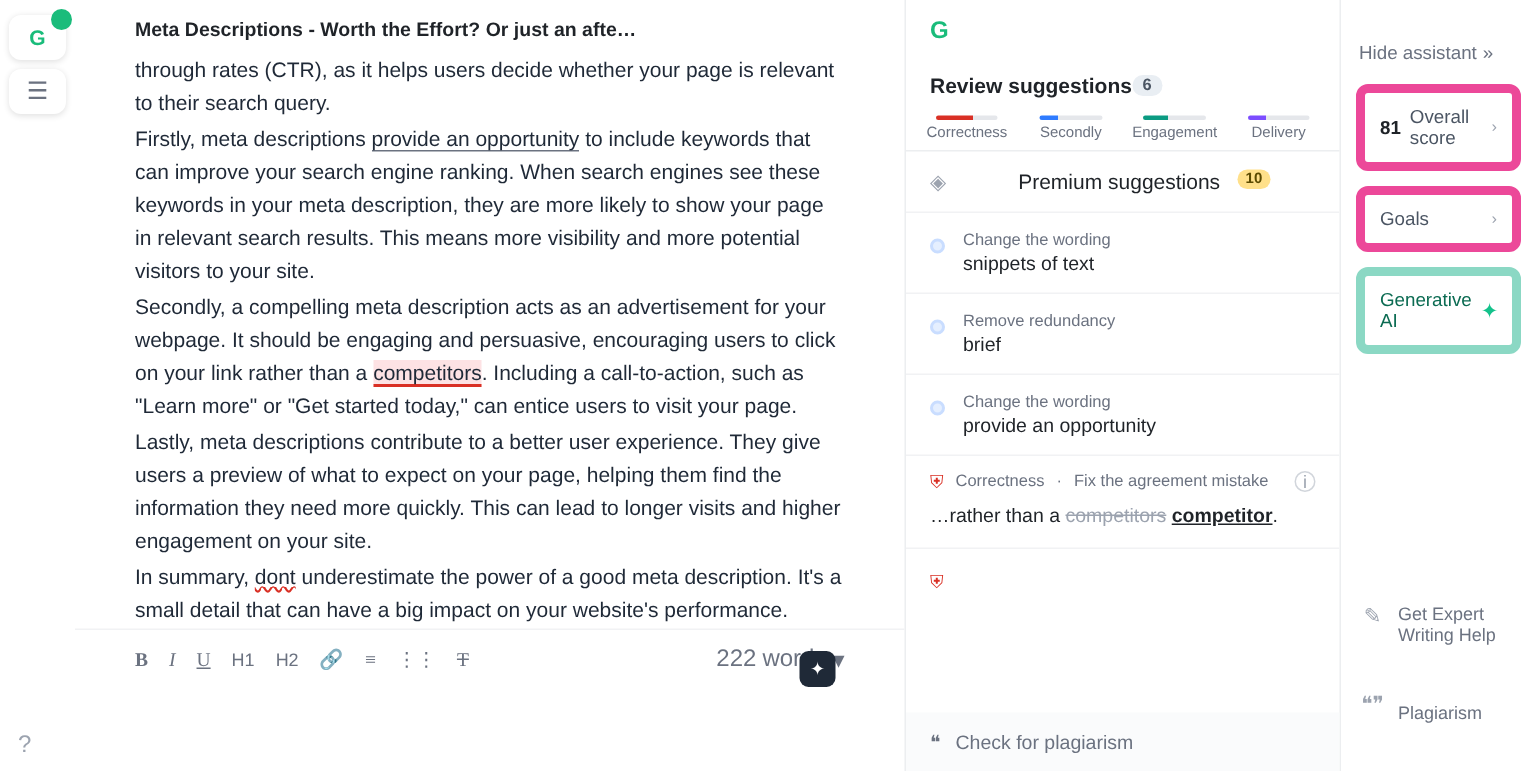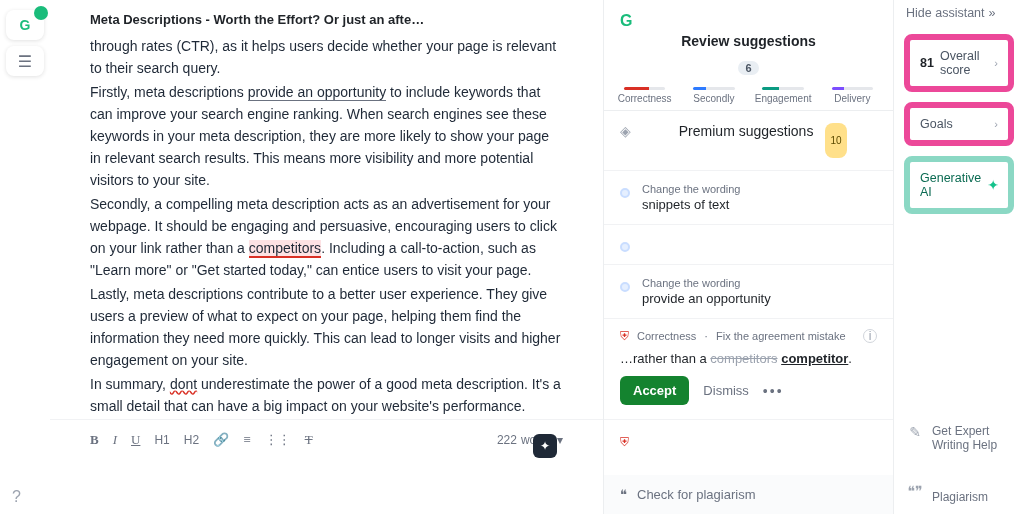--- a/index.html
+++ b/index.html
@@ -21,43 +21,43 @@
   .doc-body p { margin-bottom:2px; }
   .ul-b { border-bottom:1px solid #6b7280; }
   .err-red { border-bottom:2px solid #d93025; }
   .err-red-wavy { text-decoration: underline wavy #d93025; }
   .hl { background:#fde2e4; }
   .ai-float { position:absolute; right:46px; bottom:56px; width:24px; height:24px; border-radius:6px; background:#1f2937; color:#fff; font-size:12px; display:flex; align-items:center; justify-content:center; }
 
   .toolbar { height:40px; padding:0 40px; display:flex; align-items:center; gap:14px; color:#6b7280; font-size:13px; border-top:1px solid #f1f2f4; }
   .tb-btn { font-family:Georgia, serif; cursor:pointer; color:#6b7280; }
   .tb-btn.h { font-family:Arial; font-size:12px; }
-  .tb-count { margin-left:auto; display:flex; align-items:center; gap:4px; font-size:12px; color:#6b7280;}
+  .tb-count { margin-left:auto; display:flex; align-items:center; gap:4px; font-size:16px; color:#6b7280;}
 
   
   .panel { width:290px; display:flex; flex-direction:column; border-right:1px solid #eceef0; }
   .panel-head { padding:12px 16px 8px 16px; }
   .panel-logo { color:#1abc7b; font-weight:700; font-size:16px; }
-  .panel-title-row { display:flex; align-items:center; gap:12px; margin-top:3px;flex-direction:column; }
+  .panel-title-row { display:flex; align-items:center; gap:0; margin-top:19px; }
   .panel-title { font-size:14px; font-weight:700; color:#1f2328;}
   .count-pill { background:#e9eef3; color:#4b5563; font-size:11px; font-weight:600; border-radius:10px; padding:1px 7px; }
 
   .tabs { display:flex; text-align:center; font-size:10px; color:#6b7280; border-bottom:1px solid #eceef0; padding:4px 6px 6px 6px; }
   .tab { flex:1; }
   .tab-bar { height:3px; width:60%; margin:0 auto 3px auto; border-radius:2px; }
   .tb-red{background:linear-gradient(to right,#d93025 60%,#e5e7eb 60%);}
   .tb-blue{background:linear-gradient(to right,#2e7bff 30%,#e5e7eb 30%);}
   .tb-green{background:linear-gradient(to right,#0b9b82 40%,#e5e7eb 40%);}
   .tb-purple{background:linear-gradient(to right,#7c4dff 30%,#e5e7eb 30%);}
 
   .scroll { flex:1; overflow:hidden; }
   .card { padding:12px 16px; border-bottom:1px solid #f1f2f4; }
   .card-row { display:flex; gap:12px; align-items:flex-start; }
   .diamond { color:#9ca3af; font-size:14px; }
-  .premium-count { background:#ffe08a; border-radius:8px; font-size:10px; font-weight:400; padding:12px 5px; color:#5b4a00; }
+  .premium-count { background:#ffe08a; border-radius:8px; font-size:10px; font-weight:700; padding:1px 5px; color:#5b4a00; }
   .card-label { font-size:14px; color:#1f2328;padding-left:36px; }
 
   .hint { font-size:11px; color:#6b7280; }
   .hint-text { font-size:13px; color:#1f2328; margin-top:2px; }
   .dot { width:10px; height:10px; border-radius:50%; margin-top:5px; }
   .dot-blue { background:#e5efff; border:2px solid #c9ddff;}
   .shield { color:#d93025; font-size:12px; }
 
   .expanded { padding:10px 16px 14px 16px; border-bottom:1px solid #f1f2f4;}
   .exp-head { display:flex; align-items:center; gap:8px; font-size:11px; color:#6b7280; }
@@ -66,21 +66,21 @@
   .strong { font-weight:700;text-decoration:underline; }
   .exp-actions { margin-top:10px; display:flex; align-items:center; gap:14px;}
   .btn-accept { background:#14832f; color:#fff; border:0; border-radius:6px; font-size:13px; font-weight:600; padding:7px 13px; cursor:pointer;}
   .btn-dismiss { background:none; border:0; color:#6b7280; font-size:13px; cursor:pointer;}
   .dots { color:#6b7280; letter-spacing:2px; cursor:pointer; font-size:14px;}
   .info { margin-left:auto; color:#9ca3af; font-size:12px; border:1px solid #d1d5db; border-radius:50%; width:14px; height:14px; display:inline-flex; align-items:center; justify-content:center;}
 
   .plagiarism { margin-top:auto; padding:12px 16px; font-size:13px; color:#6b7280; display:flex; gap:10px; align-items:center; background:#fafbfc;}
 
   
-  .rail { width:130px; display:flex; flex-direction:column; padding:2px 10px; gap:10px; font-size:12.5px; color:#4b5563;}
+  .rail { width:130px; display:flex; flex-direction:column; padding:24px 10px; gap:10px; font-size:12.5px; color:#4b5563;}
   .hide-row { display:flex; align-items:center; gap:4px; color:#6b7280; cursor:pointer; padding:4px 2px;}
   .rail-card { border:6px solid #ec4899; border-radius:8px; padding:9px 10px; display:flex; align-items:center; gap:6px; cursor:pointer; }
   .rail-card.gen { border-color:#8bd8c4; color:#0b6b52;}
   .score-num { font-weight:700; color:#1f2328; }
   .chev { margin-left:auto; color:#9ca3af; font-size:11px;}
   .sparkle { margin-left:auto; color:#14c28b; font-size:14px;}
   .rail-spacer { flex:1; }
   .rail-bottom-item { display:flex; align-items:center; gap:8px; padding:8px 2px; color:#6b7280; cursor:pointer;}
   .rb-icon { width:18px; text-align:center; color:#9ca3af; font-size:14px;}
   .rb-text { font-size:12px; line-height:14px;margin-top:12px; }
@@ -163,20 +163,24 @@
         <div>
           <div class="hint">Change the wording</div>
           <div class="hint-text">snippets of text</div>
         </div>
       </div>
     </div>
 
     <div class="card">
       <div class="card-row">
         <span class="dot dot-blue"></span>
+        <div>
+          <div class="hint">Remove redundancy</div>
+          <div class="hint-text">brief</div>
+        </div>
       </div>
     </div>
 
     <div class="card">
       <div class="card-row">
         <span class="dot dot-blue"></span>
         <div>
           <div class="hint">Change the wording</div>
           <div class="hint-text">provide an opportunity</div>
         </div>
@@ -187,25 +191,20 @@
       <div class="exp-head">
         <span class="shield">⛨</span>
         <span>Correctness</span>
         <span>·</span>
         <span>Fix the agreement mistake</span>
         <span class="info">i</span>
       </div>
       <div class="exp-text">
         <span>…rather than a </span><span class="strike">competitors</span> <span class="strong">competitor</span>.
       </div>
-      <div class="exp-actions">
-        <button class="btn-accept">Accept</button>
-        <button class="btn-dismiss">Dismiss</button>
-        <span class="dots">•••</span>
-      </div>
     </div>
 
     <div class="card" style="border-bottom:0">
       <div class="card-row">
         <span class="shield" style="margin-top:3px">⛨</span>
       </div>
     </div>
 
   </div>
   <div class="plagiarism">

